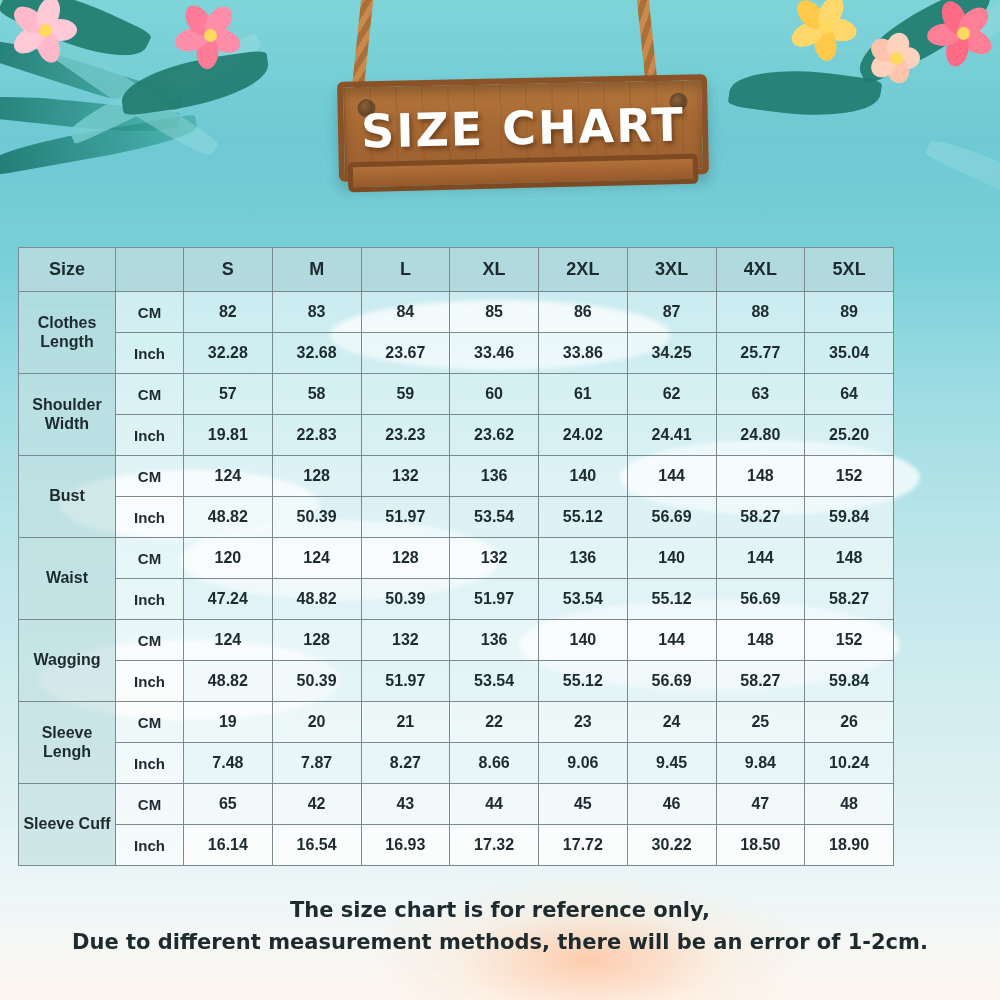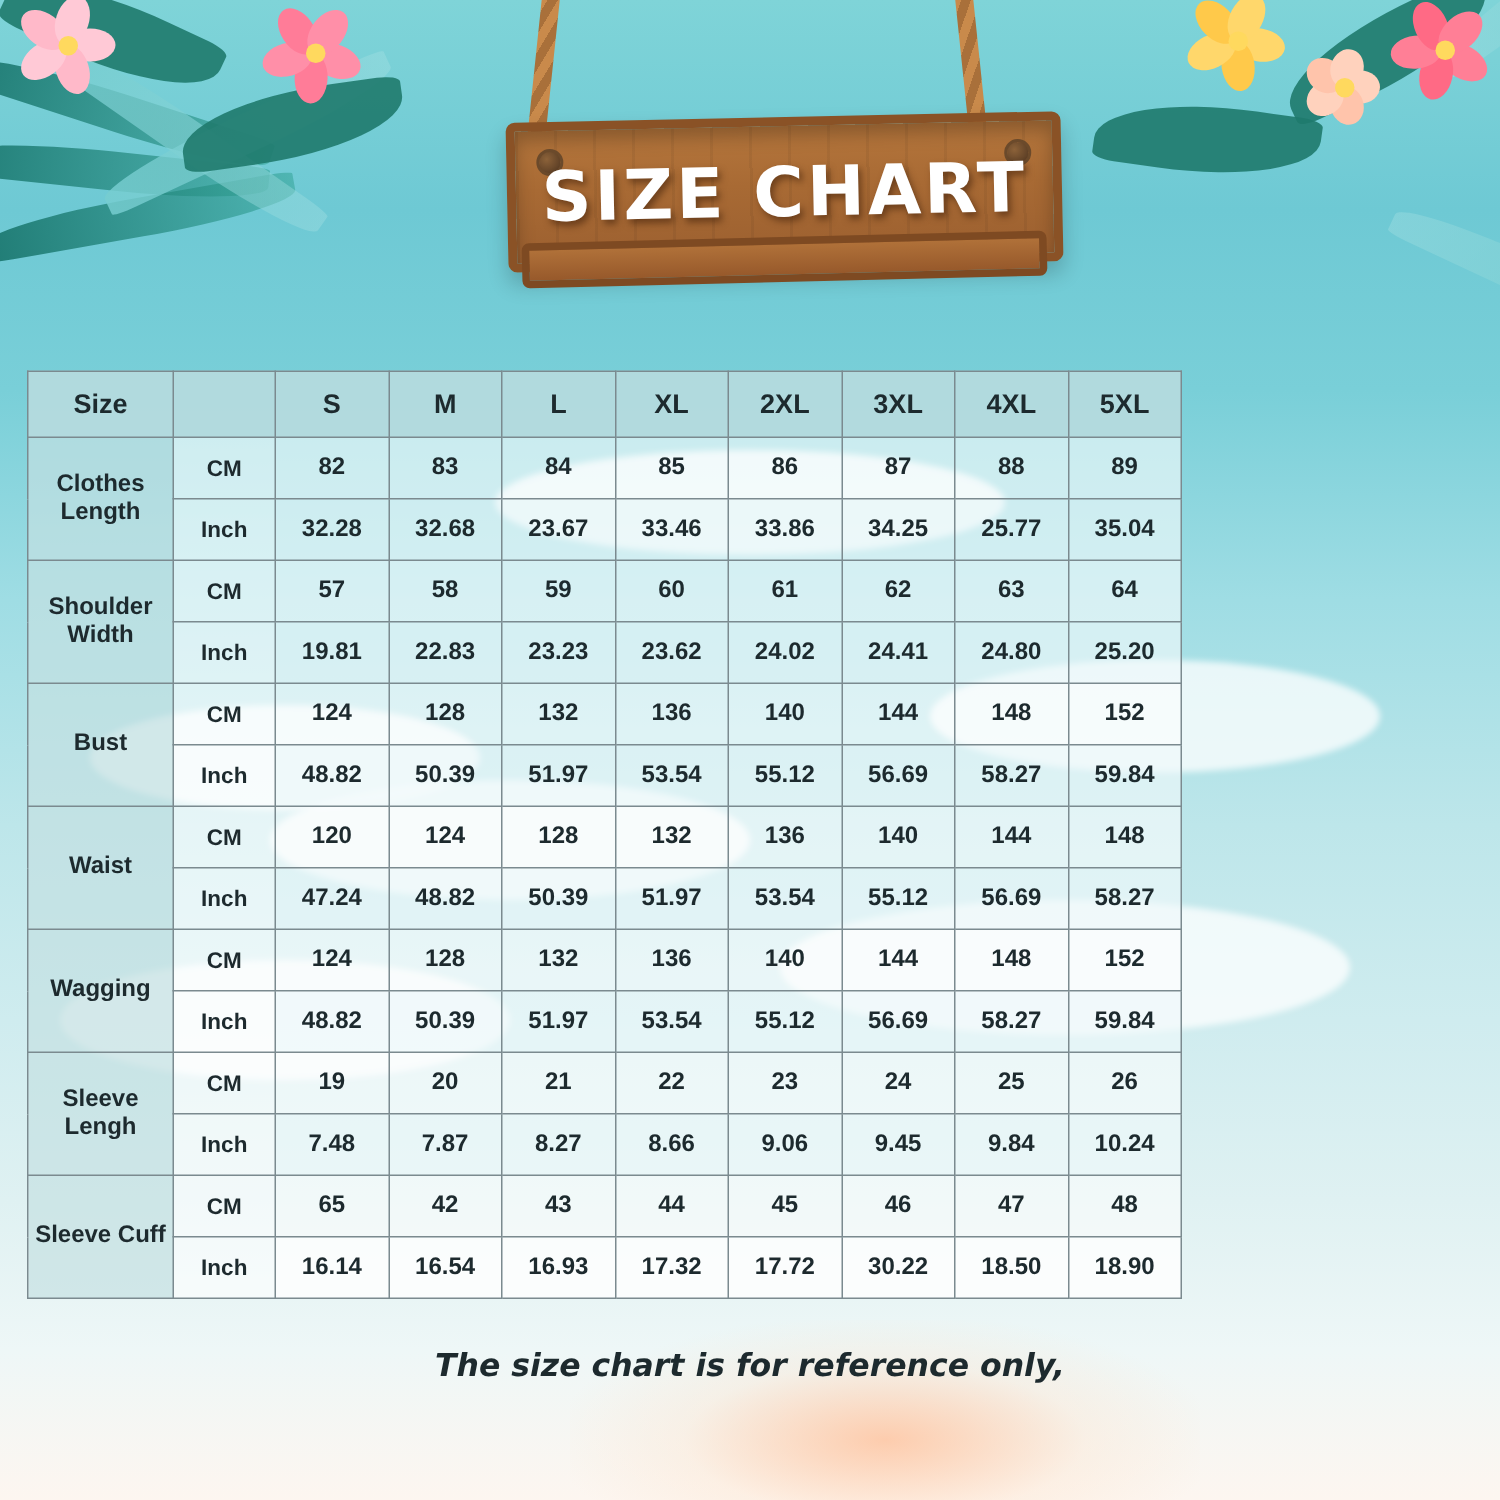--- a/index.html
+++ b/index.html
@@ -97,21 +97,21 @@
   .sign-title {
     position: relative;
     font-size: 46px; font-weight: bold; letter-spacing: 2px;
     color: #ffffff;
     text-shadow: 2px 3px 5px rgba(60,30,10,.55);
     font-family: "DejaVu Sans", sans-serif;
   }
 
   
   .table-wrap {
-    position: absolute; left: 18px; top: 247px; width: 770px;
+    position: absolute; left: 18px; top: 247px; width: 876px;
   }
   table {
     width: 100%;
     border-collapse: collapse;
     background: rgba(255,255,255,.30);
     table-layout: fixed;
   }
   td, th {
     border: 1px solid #7b8a8f;
     text-align: center;
@@ -144,21 +144,20 @@
 
   
   .footer {
     position: absolute; left: 0; right: 0; top: 895px;
     text-align: center;
     color: #1d2a2e;
     font-size: 21px;
     line-height: 1.5;
     font-weight: bold;
     font-family: "DejaVu Sans", sans-serif;
-    font-style: italic;
   }
 </style>
 </head>
 <body>
 
 <div id="page">
 
   <div class="bg-layer">
 
     <div class="cloud" style="left:60px;  top:470px; width:260px; height:70px;"></div>
@@ -419,15 +418,16 @@
           <td class="val" style="background:rgba(255,255,255,.75)">30.22</td>
           <td class="val" style="background:rgba(255,255,255,.75)">18.50</td>
           <td class="val" style="background:rgba(255,255,255,.75)">18.90</td>
         </tr>
       </tbody>
     </table>
   </div>
 
   <div class="footer">
     <div>The size chart is for reference only,</div>
+    <div>Due to different measurement methods, there will be an error of 1-2cm.</div>
   </div>
 
 </div>
 
 </body></html>

